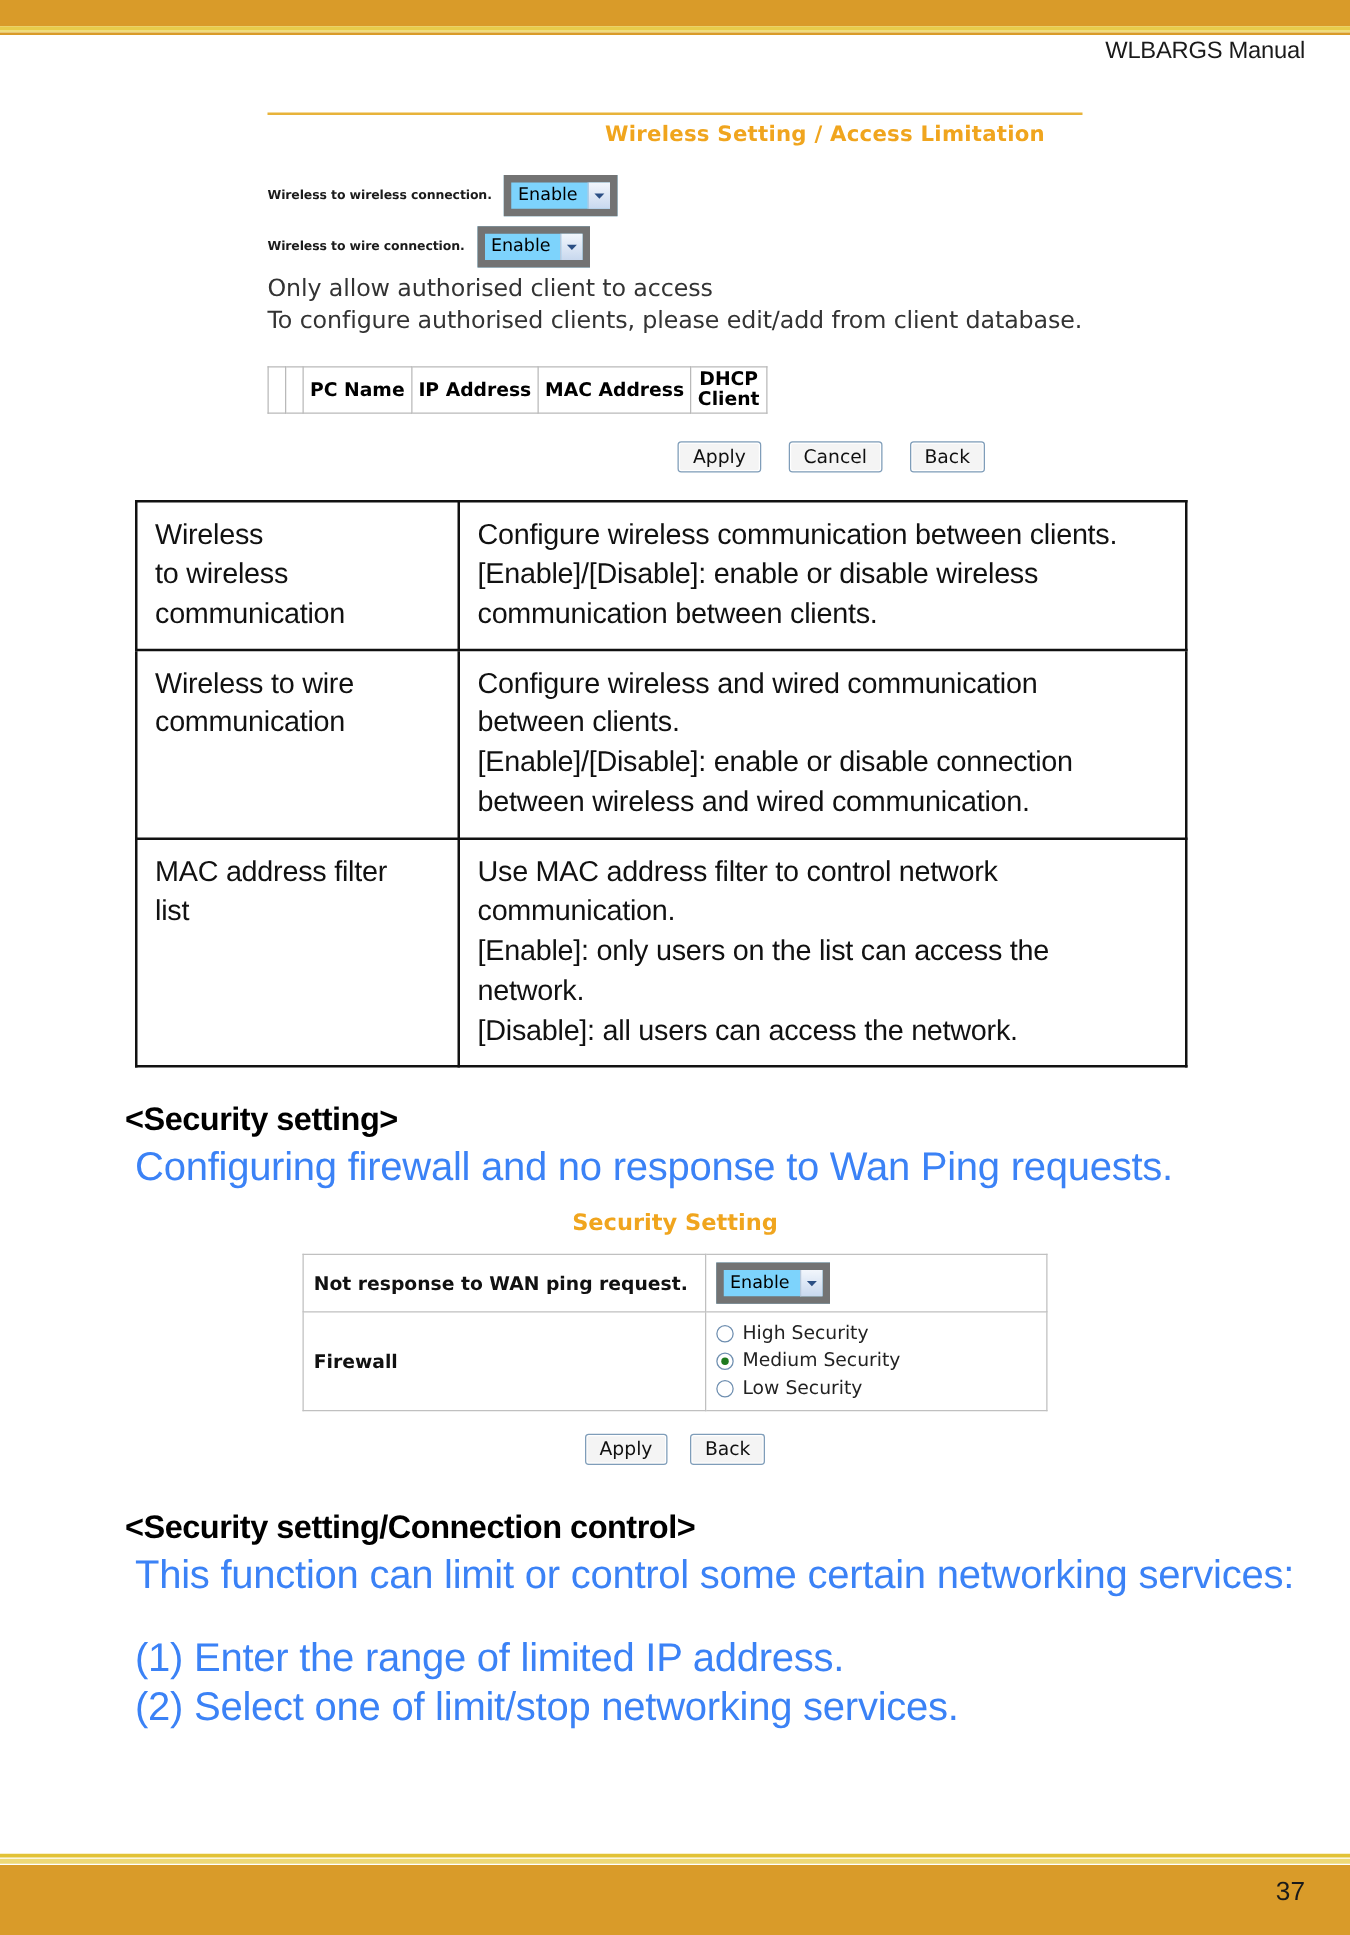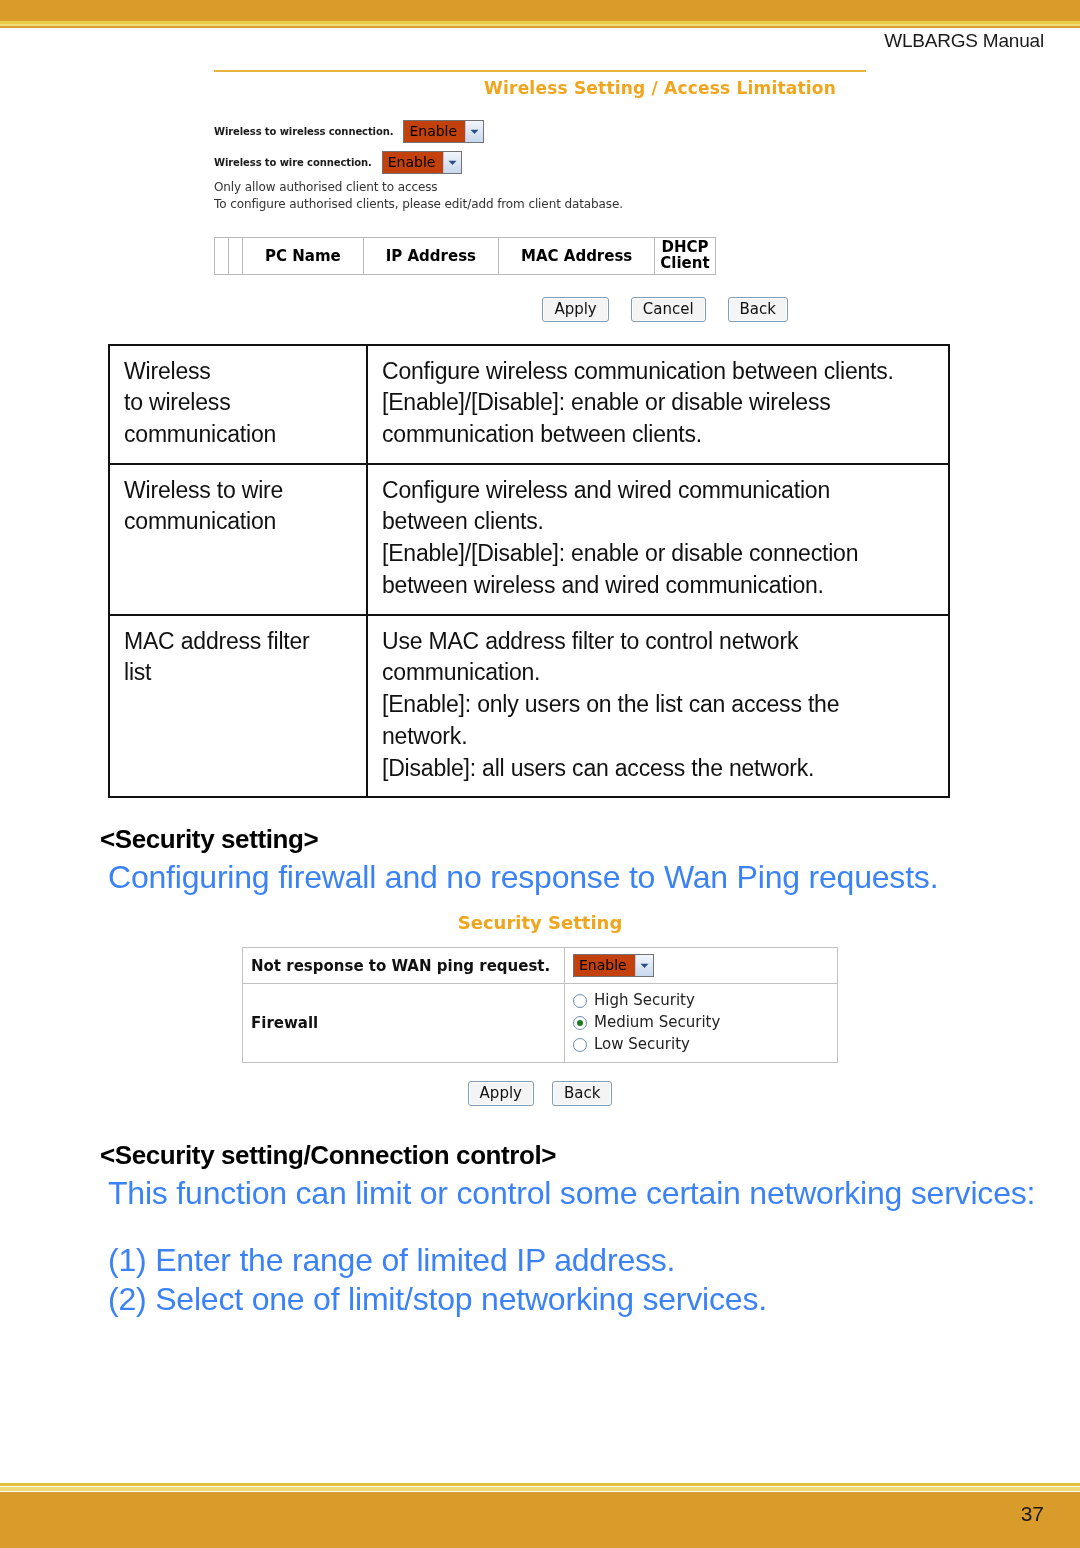--- a/index.html
+++ b/index.html
@@ -97,20 +97,21 @@
 
   .para {
     font-size: 32px;
     margin: 4px 0 0 108px;
     letter-spacing: -0.2px;
     color: #3b82f6;
   }
 
   
   .shot {
+    margin-top: 20px;
     position: relative;
     font-family: "DejaVu Sans", sans-serif;
   }
   .shot-wireless {
     margin-left: 214px;
     width: 652px;
   }
   .shot-hr {
     border: 0;
     border-top: 2px solid #e8b33a;
@@ -132,22 +133,22 @@
   .field-label {
     font-size: 10px;
     font-weight: bold;
     color: #1b1b1b;
     letter-spacing: -0.1px;
     white-space: nowrap;
   }
   .xp-select {
     display: inline-flex;
     align-items: stretch;
-    border: 1px solid #737373;
-    background: #c2410c;
+    border: 6px solid #737373;
+    background: #7dd3fc;
     height: 21px;
     margin-left: 10px;
     box-shadow: 0 0 0 1px #ffffff;
   }
   .xp-select .val {
     font-size: 14px;
     color: #000;
     padding: 1px 8px 0 5px;
     line-height: 19px;
     white-space: nowrap;
@@ -156,38 +157,38 @@
     width: 17px;
     background: linear-gradient(#f2f6fc, #c8d8ee);
     border-left: 1px solid #b6c9de;
     display: flex;
     align-items: center;
     justify-content: center;
   }
   .xp-select .arrow svg { display: block; }
 
   .note-line {
-    font-size: 12px;
+    font-size: 19px;
     color: #333333;
     margin-top: 3px;
     letter-spacing: -0.1px;
   }
 
   
   .client-table {
     border-collapse: collapse;
     margin-top: 26px;
     background: #ffffff;
   }
   .client-table td {
     border: 1px solid #b9b9b9;
     font-size: 15px;
     font-weight: bold;
     color: #000;
-    padding: 3px 22px;
+    padding: 3px 5px;
     text-align: center;
     white-space: nowrap;
   }
   .client-table td.narrow {
     width: 9px;
     padding: 3px 2px;
   }
   .client-table td.stacked {
     line-height: 1.05;
     padding: 2px 5px;

